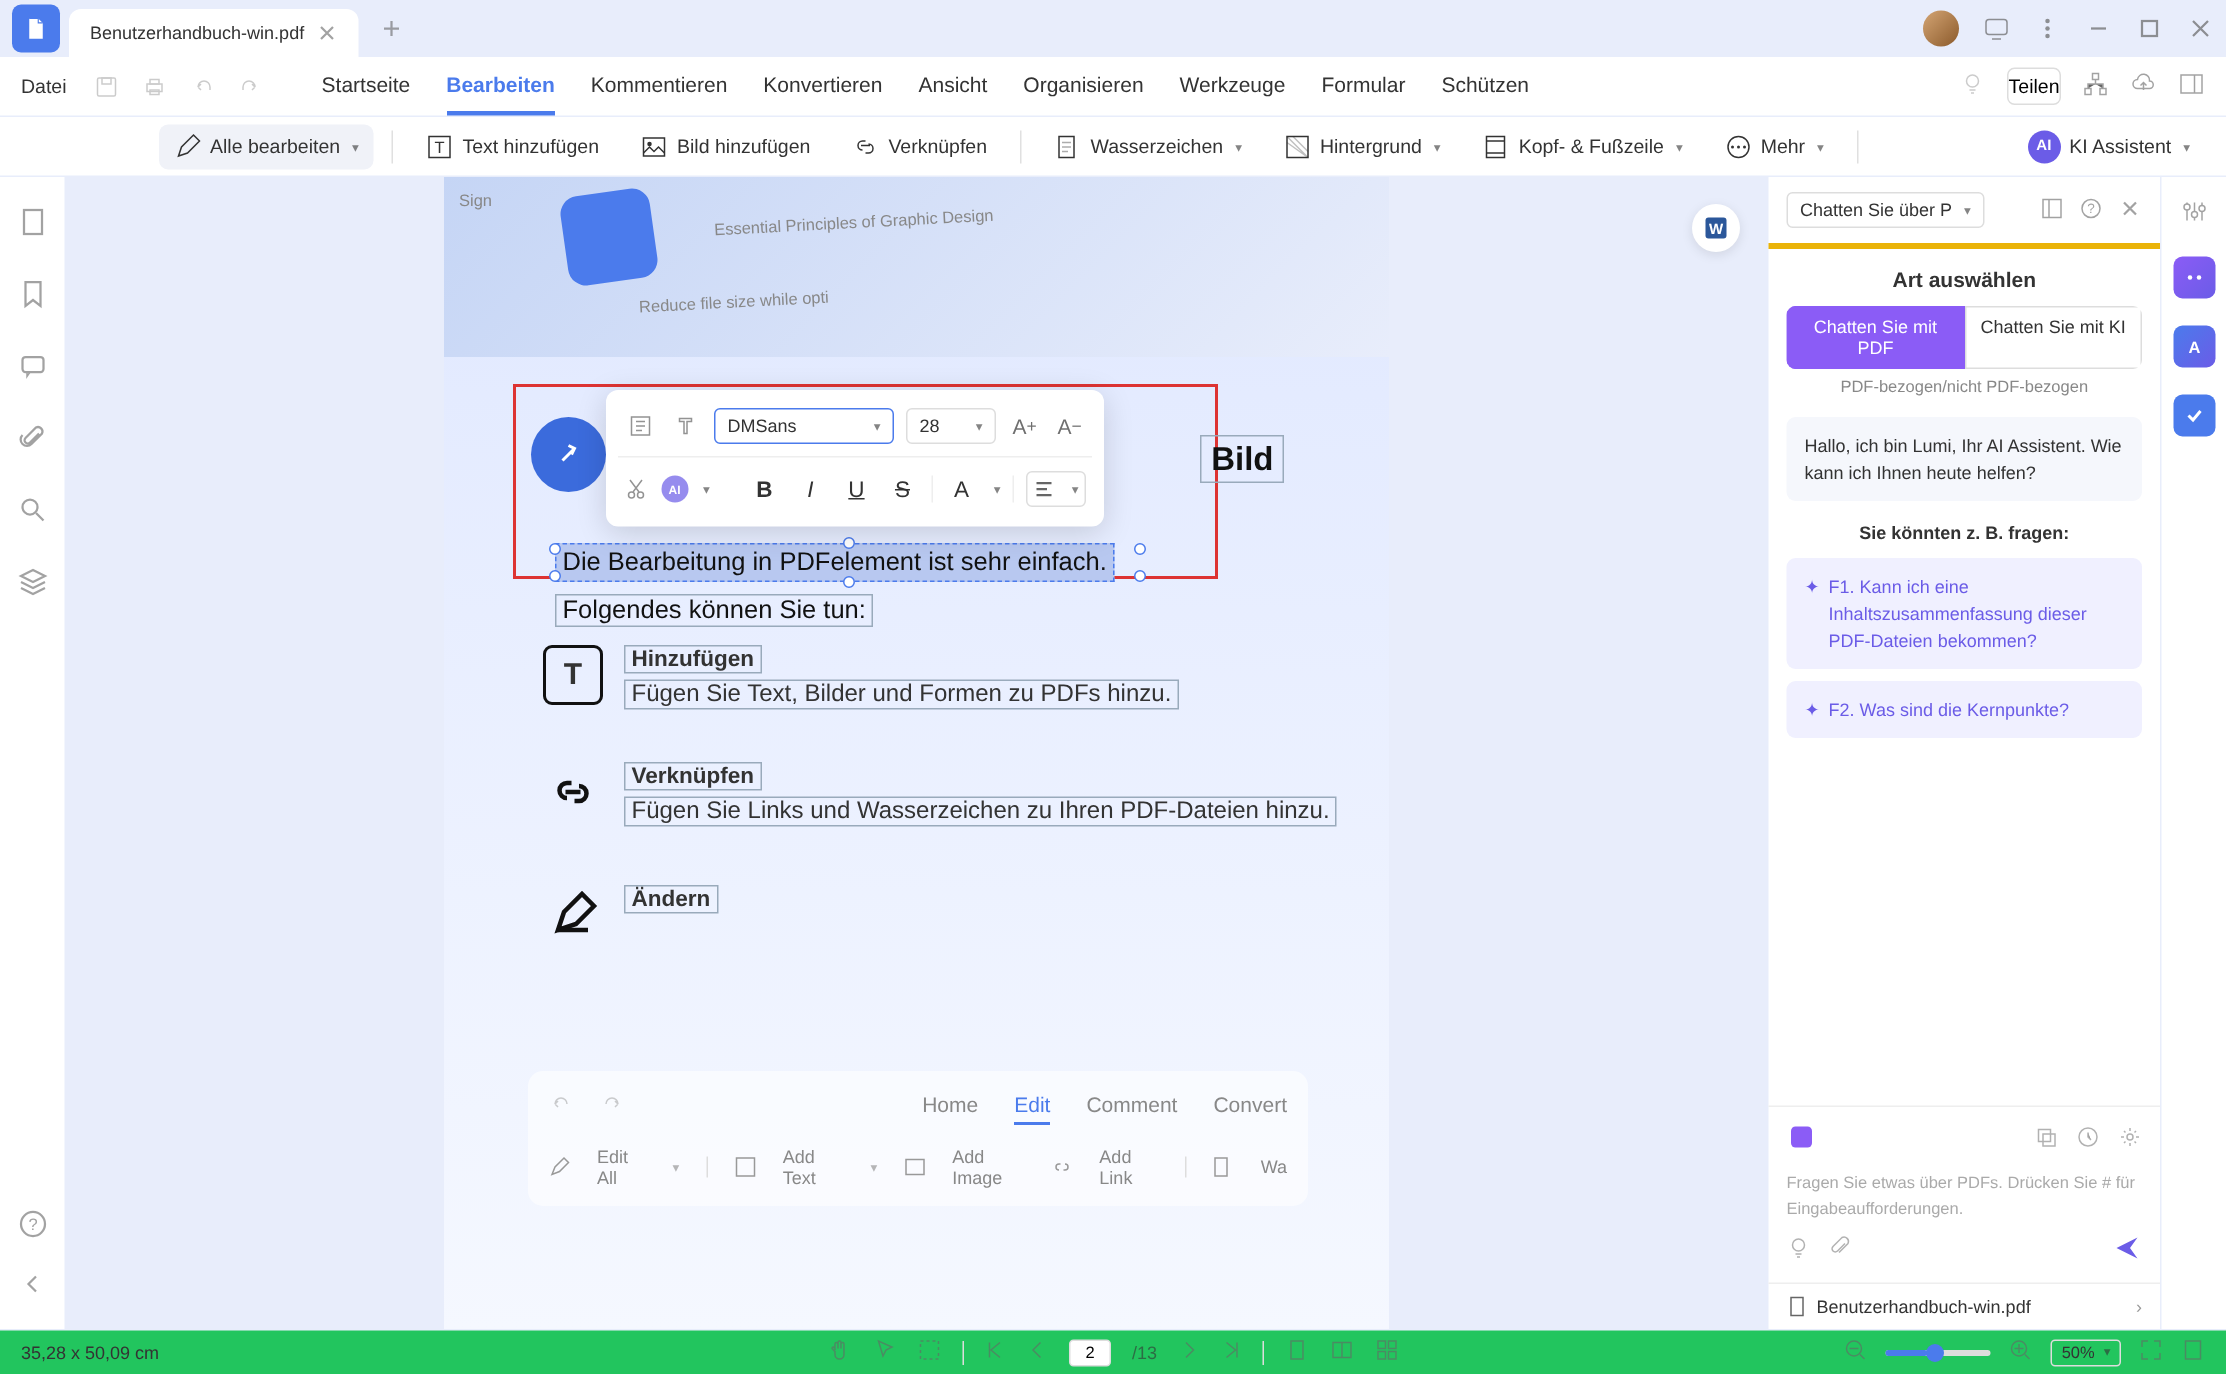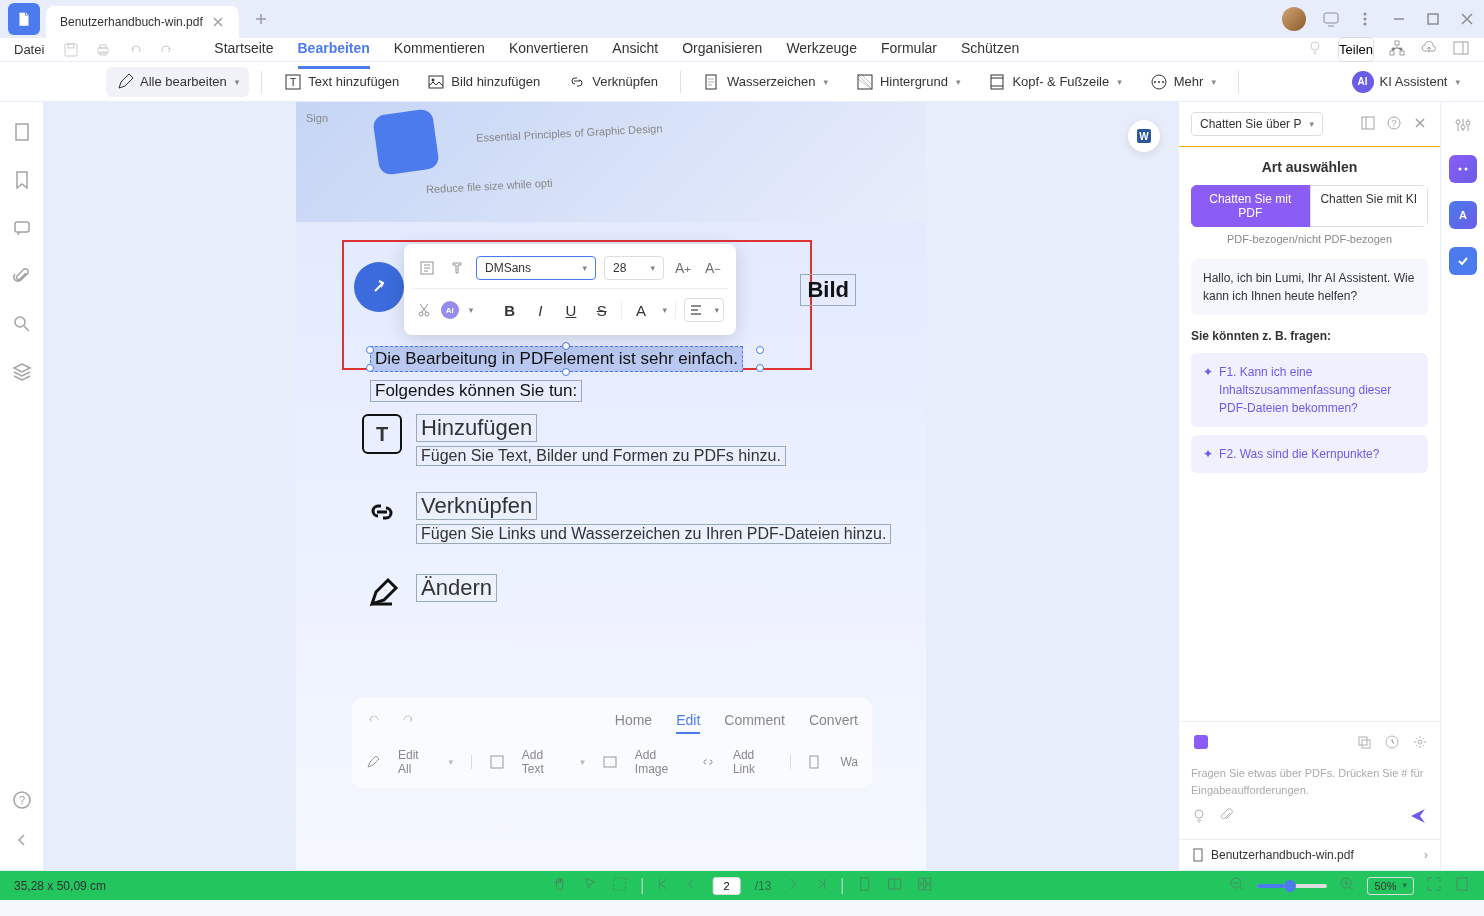--- a/index.html
+++ b/index.html
@@ -10,21 +10,21 @@
 .app-logo { width: 32px; height: 32px; background: #4b7bec; border-radius: 6px; display: flex; align-items: center; justify-content: center; margin-right: 6px; }
 .app-logo svg { width: 18px; height: 18px; fill: white; }
 .tab { background: #fff; border-radius: 8px 8px 0 0; padding: 8px 14px; display: flex; align-items: center; gap: 8px; font-size: 12px; height: 32px; margin-top: 6px; }
 .tab-close { width: 14px; height: 14px; cursor: pointer; opacity: .6; }
 .tab-add { width: 24px; height: 24px; display: flex; align-items: center; justify-content: center; margin-left: 10px; cursor: pointer; opacity: .6; }
 .titlebar-right { margin-left: auto; display: flex; align-items: center; gap: 16px; }
 .avatar { width: 24px; height: 24px; border-radius: 50%; background: linear-gradient(135deg,#d4a574,#8b5a2b); }
 .win-btn { width: 18px; height: 18px; cursor: pointer; opacity: .7; }
 
 
-.menubar { height: 24px; background: #fff; display: flex; align-items: center; padding: 0 14px; gap: 12px; border-bottom: 1px solid #e8edfb; }
+.menubar { height: 40px; background: #fff; display: flex; align-items: center; padding: 0 14px; gap: 12px; border-bottom: 1px solid #e8edfb; }
 .file-menu { font-size: 13px; cursor: pointer; }
 .quick-icons { display: flex; gap: 10px; margin-left: 4px; }
 .quick-icons span { width: 22px; height: 22px; display: flex; align-items: center; justify-content: center; cursor: pointer; opacity: .5; }
 .menu-tabs { display: flex; gap: 24px; margin-left: 24px; }
 .menu-tab { font-size: 14px; cursor: pointer; padding: 10px 0; }
 .menu-tab.active { color: #4b7bec; border-bottom: 3px solid #4b7bec; font-weight: 600; }
 .menubar-right { margin-left: auto; display: flex; align-items: center; gap: 14px; }
 .share-btn { padding: 4px 0; border: 1px solid #ddd; border-radius: 5px; font-size: 13px; cursor: pointer; background: #fff; }
 
 
@@ -61,46 +61,46 @@
 .fmt-btn { width: 30px; height: 26px; display: flex; align-items: center; justify-content: center; cursor: pointer; font-size: 15px; }
 .align-select { width: 50px; border: 1px solid #ddd; border-radius: 4px; padding: 4px; display: flex; justify-content: space-between; align-items: center; }
 
 .selected-text { position: absolute; left: 74px; top: 244px; padding: 2px 4px; background: #b8c8f0; border: 1px dashed #4b7bec; font-size: 17px; color: #111; }
 .handle { position: absolute; width: 8px; height: 8px; background: #fff; border: 1px solid #4b7bec; border-radius: 50%; }
 
 .body-text { position: absolute; left: 74px; font-size: 17px; color: #111; border: 1px solid #9ab; padding: 0 4px; }
 .section { position: absolute; left: 66px; display: flex; gap: 14px; }
 .section-icon { width: 40px; height: 40px; border: 2px solid #111; border-radius: 6px; display: flex; align-items: center; justify-content: center; font-size: 20px; font-weight: 700; }
 .section-texts { display: flex; flex-direction: column; gap: 4px; }
-.section-title { font-size: 22px; font-weight: 400; border: 1px solid #9ab; padding: 0 4px; display: inline-block; width: fit-content; }
+.section-title { font-size: 15px; font-weight: 700; border: 1px solid #9ab; padding: 0 4px; display: inline-block; width: fit-content; }
 .section-desc { font-size: 16px; border: 1px solid #9ab; padding: 0 4px; display: inline-block; width: fit-content; }
 
 .page-bottom-mock { position: absolute; left: 56px; top: 596px; width: 520px; height: 90px; background: rgba(255,255,255,.6); border-radius: 10px; padding: 14px; }
 .mock-row1 { display: flex; gap: 18px; }
 .mock-row1 svg { opacity: .5; }
 .mock-tabs { display: flex; gap: 24px; margin-left: auto; font-size: 14px; color: #888; }
 .mock-edit { color: #4b7bec; border-bottom: 2px solid #4b7bec; padding-bottom: 4px; }
 .mock-row2 { display: flex; gap: 18px; margin-top: 14px; font-size: 12px; color: #888; align-items: center; }
 
 .export-badge { position: absolute; right: 18px; top: 18px; width: 32px; height: 32px; background: #fff; border-radius: 50%; box-shadow: 0 2px 8px rgba(0,0,0,.1); display: flex; align-items: center; justify-content: center; }
 
 
 .ai-panel { width: 262px; background: #fff; border-left: 1px solid #e8edfb; display: flex; flex-direction: column; }
-.ai-header { padding: 10px 12px; display: flex; align-items: center; gap: 16px; border-bottom: 1px solid #eab308; }
+.ai-header { padding: 10px 12px; display: flex; align-items: center; gap: 16px; border-bottom: 4px solid #eab308; }
 .ai-dropdown { border: 1px solid #ddd; border-radius: 4px; padding: 4px 8px; font-size: 12px; display: flex; align-items: center; gap: 6px; cursor: pointer; }
 .ai-header-icons { margin-left: auto; display: flex; gap: 10px; }
 
 .ai-body { flex: 1; padding: 12px; overflow-y: auto; }
 .ai-title { text-align: center; font-size: 14px; font-weight: 600; margin-bottom: 10px; }
 .ai-tabs { display: flex; border-radius: 6px; overflow: hidden; margin-bottom: 6px; }
 .ai-tab { flex: 1; padding: 6px 4px; text-align: center; font-size: 12px; cursor: pointer; border: 1px solid #ddd; }
 .ai-tab.active { background: #8b5cf6; color: #fff; border-color: #8b5cf6; }
 .ai-subtext { text-align: center; font-size: 11px; color: #888; margin-bottom: 14px; }
 .ai-bubble { background: #f5f7fc; border-radius: 6px; padding: 10px 12px; font-size: 12px; margin-bottom: 14px; line-height: 1.5; }
-.ai-suggest-title { font-size: 12px; font-weight: 600; margin-bottom: 10px; }
+.ai-suggest-title { font-size: 12px; font-weight: 600; margin-bottom: 10px; text-align: center; }
 .ai-suggest { background: #f0f0ff; border-radius: 6px; padding: 10px 12px; font-size: 12px; color: #6b5ce7; margin-bottom: 8px; cursor: pointer; line-height: 1.5; display: flex; gap: 6px; }
 .ai-footer { padding: 10px 12px; border-top: 1px solid #eee; }
 .ai-input-area { font-size: 11px; color: #aaa; line-height: 1.5; margin-bottom: 8px; }
 .ai-footer-row { display: flex; align-items: center; gap: 12px; }
 .ai-footer-row .spacer { flex: 1; }
 .ai-filename { padding: 8px 12px; border-top: 1px solid #eee; font-size: 12px; display: flex; align-items: center; gap: 6px; }
 
 
 .right-rail { width: 44px; background: #fff; border-left: 1px solid #e8edfb; display: flex; flex-direction: column; align-items: center; padding-top: 14px; gap: 18px; }
 .right-rail .tile { width: 28px; height: 28px; border-radius: 6px; display: flex; align-items: center; justify-content: center; cursor: pointer; }

